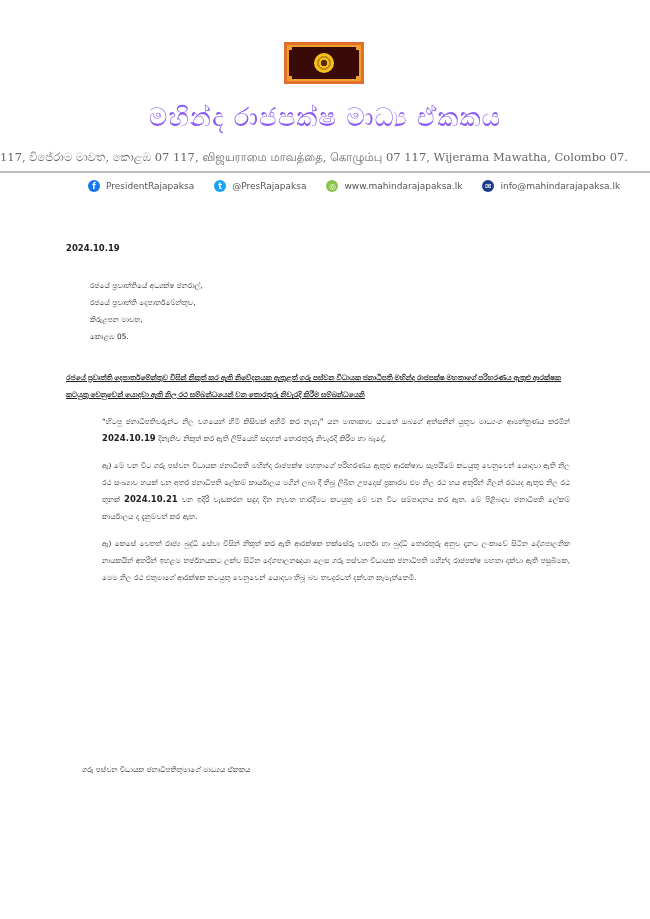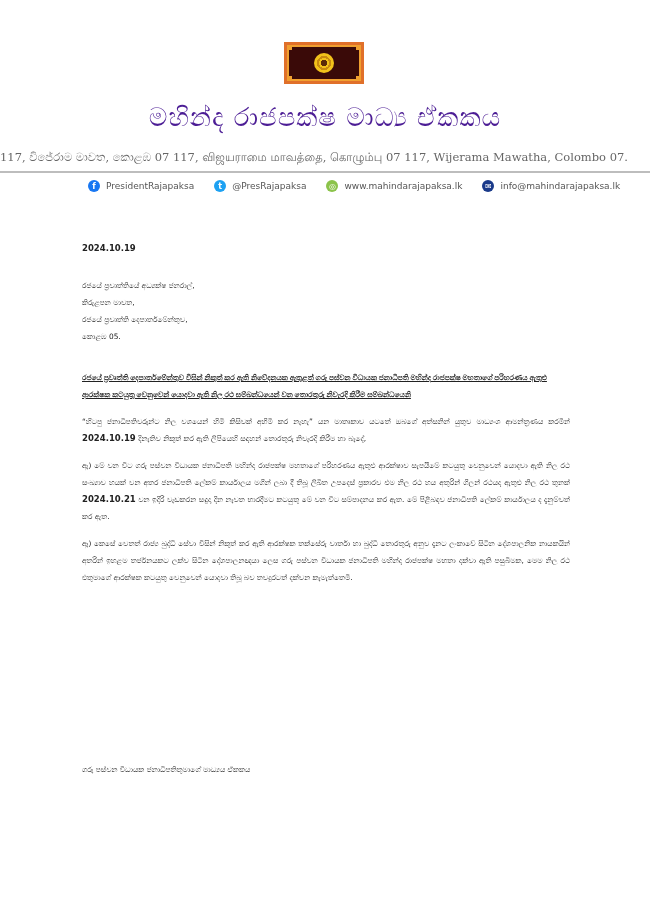--- a/index.html
+++ b/index.html
@@ -1,36 +1,36 @@
 <!DOCTYPE html>
 <html><head>
 <meta charset="utf-8">
 <style>
   html, body { margin: 0; padding: 0; background: #ffffff; }
   body { width: 650px; height: 919px; position: relative; overflow: hidden; font-family: "DejaVu Sans", sans-serif; color: #222; }
   .emblem { position: absolute; left: 284px; top: 42px; width: 80px; height: 42px; background: #3a0a08; border: 3px solid #e0702a; box-shadow: inset 0 0 0 2px #f0a030; box-sizing: border-box; }
   .emblem .wheel { position: absolute; left: 50%; top: 50%; width: 20px; height: 20px; margin: -10px 0 0 -10px; border-radius: 50%; background: radial-gradient(circle, #5a2a08 0 3px, #f2c21a 3px 5px, #c88a10 5px 7px, #f2c21a 7px 10px); }
   .emblem .corner { position: absolute; width: 4px; height: 4px; background: #f0a030; }
-  .title { position: absolute; left: 0; width: 650px; top: 102px; text-align: center; font-family: "DejaVu Serif", serif; font-size: 26px; color: #4c1d95; letter-spacing: 1px; }
+  .title { position: absolute; left: 0; width: 650px; top: 102px; text-align: center; font-family: "DejaVu Serif", serif; font-size: 26px; color: #8b5cf6; letter-spacing: 1px; }
   .address { position: absolute; left: 0; width: 580px; top: 150px; text-align: right; font-family: "DejaVu Serif", serif; font-size: 11.5px; color: #666; white-space: nowrap; }
   .separator { position: absolute; left: 0; width: 650px; top: 171px; height: 2px; background: #bdbdbd; }
   .contacts { position: absolute; top: 180px; left: 88px; right: 60px; display: flex; align-items: center; font-size: 9px; color: #555; }
   .contact { display: flex; align-items: center; margin-right: 20px; }
   .ic { width: 12px; height: 12px; border-radius: 50%; display: inline-flex; align-items: center; justify-content: center; margin-right: 6px; font-size: 8px; font-weight: bold; color: #fff; }
   .ic-fb { background: #1877f2; }
   .ic-tw { background: #1da1f2; }
   .ic-web { background: #8bc34a; }
   .ic-mail { background: #1a3a8a; }
-  .doc { position: absolute; left: 82px; right: 80px; top: 240px; font-size: 7.4px; line-height: 17px; color: #222; }
+  .doc { position: absolute; left: 66px; right: 80px; top: 240px; font-size: 7.4px; line-height: 17px; color: #222; }
   .date { font-weight: bold; font-size: 8.5px; margin-bottom: 20px; }
-  .addressee { margin-bottom: 24px; }
+  .addressee { margin-bottom: 24px; margin-left: 24px; }
   .addressee div { line-height: 17px; }
   .salutation { margin-bottom: 27px; }
   .subject { font-weight: bold; text-decoration: underline; margin-bottom: 10px; font-family: Liberation Serif, serif; }
-  .para { margin-bottom: 10px; text-align: justify; }
+  .para { margin-bottom: 10px; text-align: justify; margin-left: 36px; }
   .para b { font-size: 8.5px; }
   .signoff { position: absolute; left: 82px; top: 765px; font-size: 7.4px; color: #222; }
 </style>
 </head>
 <body>
 
 <div class="emblem">
   <span class="corner" style="left:1px;top:1px"></span>
   <span class="corner" style="right:1px;top:1px"></span>
   <span class="corner" style="left:1px;bottom:1px"></span>
@@ -58,22 +58,22 @@
   <div class="contact">
     <span class="ic ic-mail">✉</span>
     <span>info@mahindarajapaksa.lk</span>
   </div>
 </div>
 
 <div class="doc">
   <div class="date">2024.10.19</div>
   <div class="addressee">
     <div>රජයේ ප්‍රවෘත්තියේ අධ්‍යක්ෂ ජනරාල්,</div>
+    <div>රජයේ ප්‍රවෘත්ති දෙපාර්තමේන්තුව,</div>
     <div>කිරුළපන මාවත,</div>
-    <div>රජයේ ප්‍රවෘත්ති දෙපාර්තමේන්තුව,</div>
     <div>කොළඹ 05.</div>
   </div>
   <div class="subject">රජයේ ප්‍රවෘත්ති දෙපාර්තමේන්තුව විසින් නිකුත් කර ඇති නිවේදනයක ඇතුළත් ගරු පස්වන විධායක ජනාධිපති මහින්ද රාජපක්ෂ මහතාගේ පරිහරණය ඇතුළු ආරක්ෂක කටයුතු වෙනුවෙන් යොදවා ඇති නිල රථ සම්බන්ධයෙන් වන තොරතුරු නිවැරදි කිරීම සම්බන්ධයෙනි</div>
 
   <div class="para"><span>“හිටපු ජනාධිපතිවරුන්ට නිල වශයෙන් හිමි කිසිවක් අහිමි කර නැහැ” යන මාතෘකාව යටතේ ඔබගේ අත්සනින් යුතුව මාධ්‍යංශ ආමන්ත්‍රණය කරමින් </span><b>2024.10.19</b><span> දිනැතිව නිකුත් කර ඇති ලිපියෙහි සඳහන් තොරතුරු නිවැරදි කිරීම හා බැදේ,</span></div>
   <div class="para"><span>ඇ) මේ වන විට ගරු පස්වන විධායක ජනාධිපති මහින්ද රාජපක්ෂ මහතාගේ පරිහරණය ඇතුළු ආරක්ෂාව සැපයීමේ කටයුතු වෙනුවෙන් යොදවා ඇති නිල රථ සංඛ්‍යාව හයක් වන අතර ජනාධිපති ලේකම් කාර්යාලය මගින් ලබා දී තිබූ ලිඛිත උපදෙස් ප්‍රකාරව එම නිල රථ හය අතුරින් ගිලන් රථයද ඇතුළු නිල රථ තුනක් </span><b>2024.10.21</b><span> වන ඉදිරි වැඩකරන සඳුදා දින නැවත භාරදීමට කටයුතු මේ වන විට සම්පාදනය කර ඇත. මේ පිළිබඳව ජනාධිපති ලේකම් කාර්යාලය ද දැනුම්වත් කර ඇත.</span></div>
   <div class="para"><span>ඈ) කෙසේ වෙතත් රාජ්‍ය බුද්ධි සේවා විසින් නිකුත් කර ඇති ආරක්ෂක තක්සේරු වාර්තා හා බුද්ධි තොරතුරු අනුව දැනට ලංකාවේ සිටින දේශපාලනික නායකයින් අතරින් ඉහළම තර්ජනයකට ලක්ව සිටින දේශපාලනඥයා ලෙස ගරු පස්වන විධායක ජනාධිපති මහින්ද රාජපක්ෂ මහතා දක්වා ඇති පසුබිමක, මෙම නිල රථ එතුමාගේ ආරක්ෂක කටයුතු වෙනුවෙන් යොදවා තිබූ බව තවදුරටත් දක්වන කැමැත්තෙමි.</span><b></b><span></span></div>
 </div>
 
 <div class="signoff">ගරු පස්වන විධායක ජනාධිපතිතුමාගේ මාධ්‍යය ඒකකය</div>

